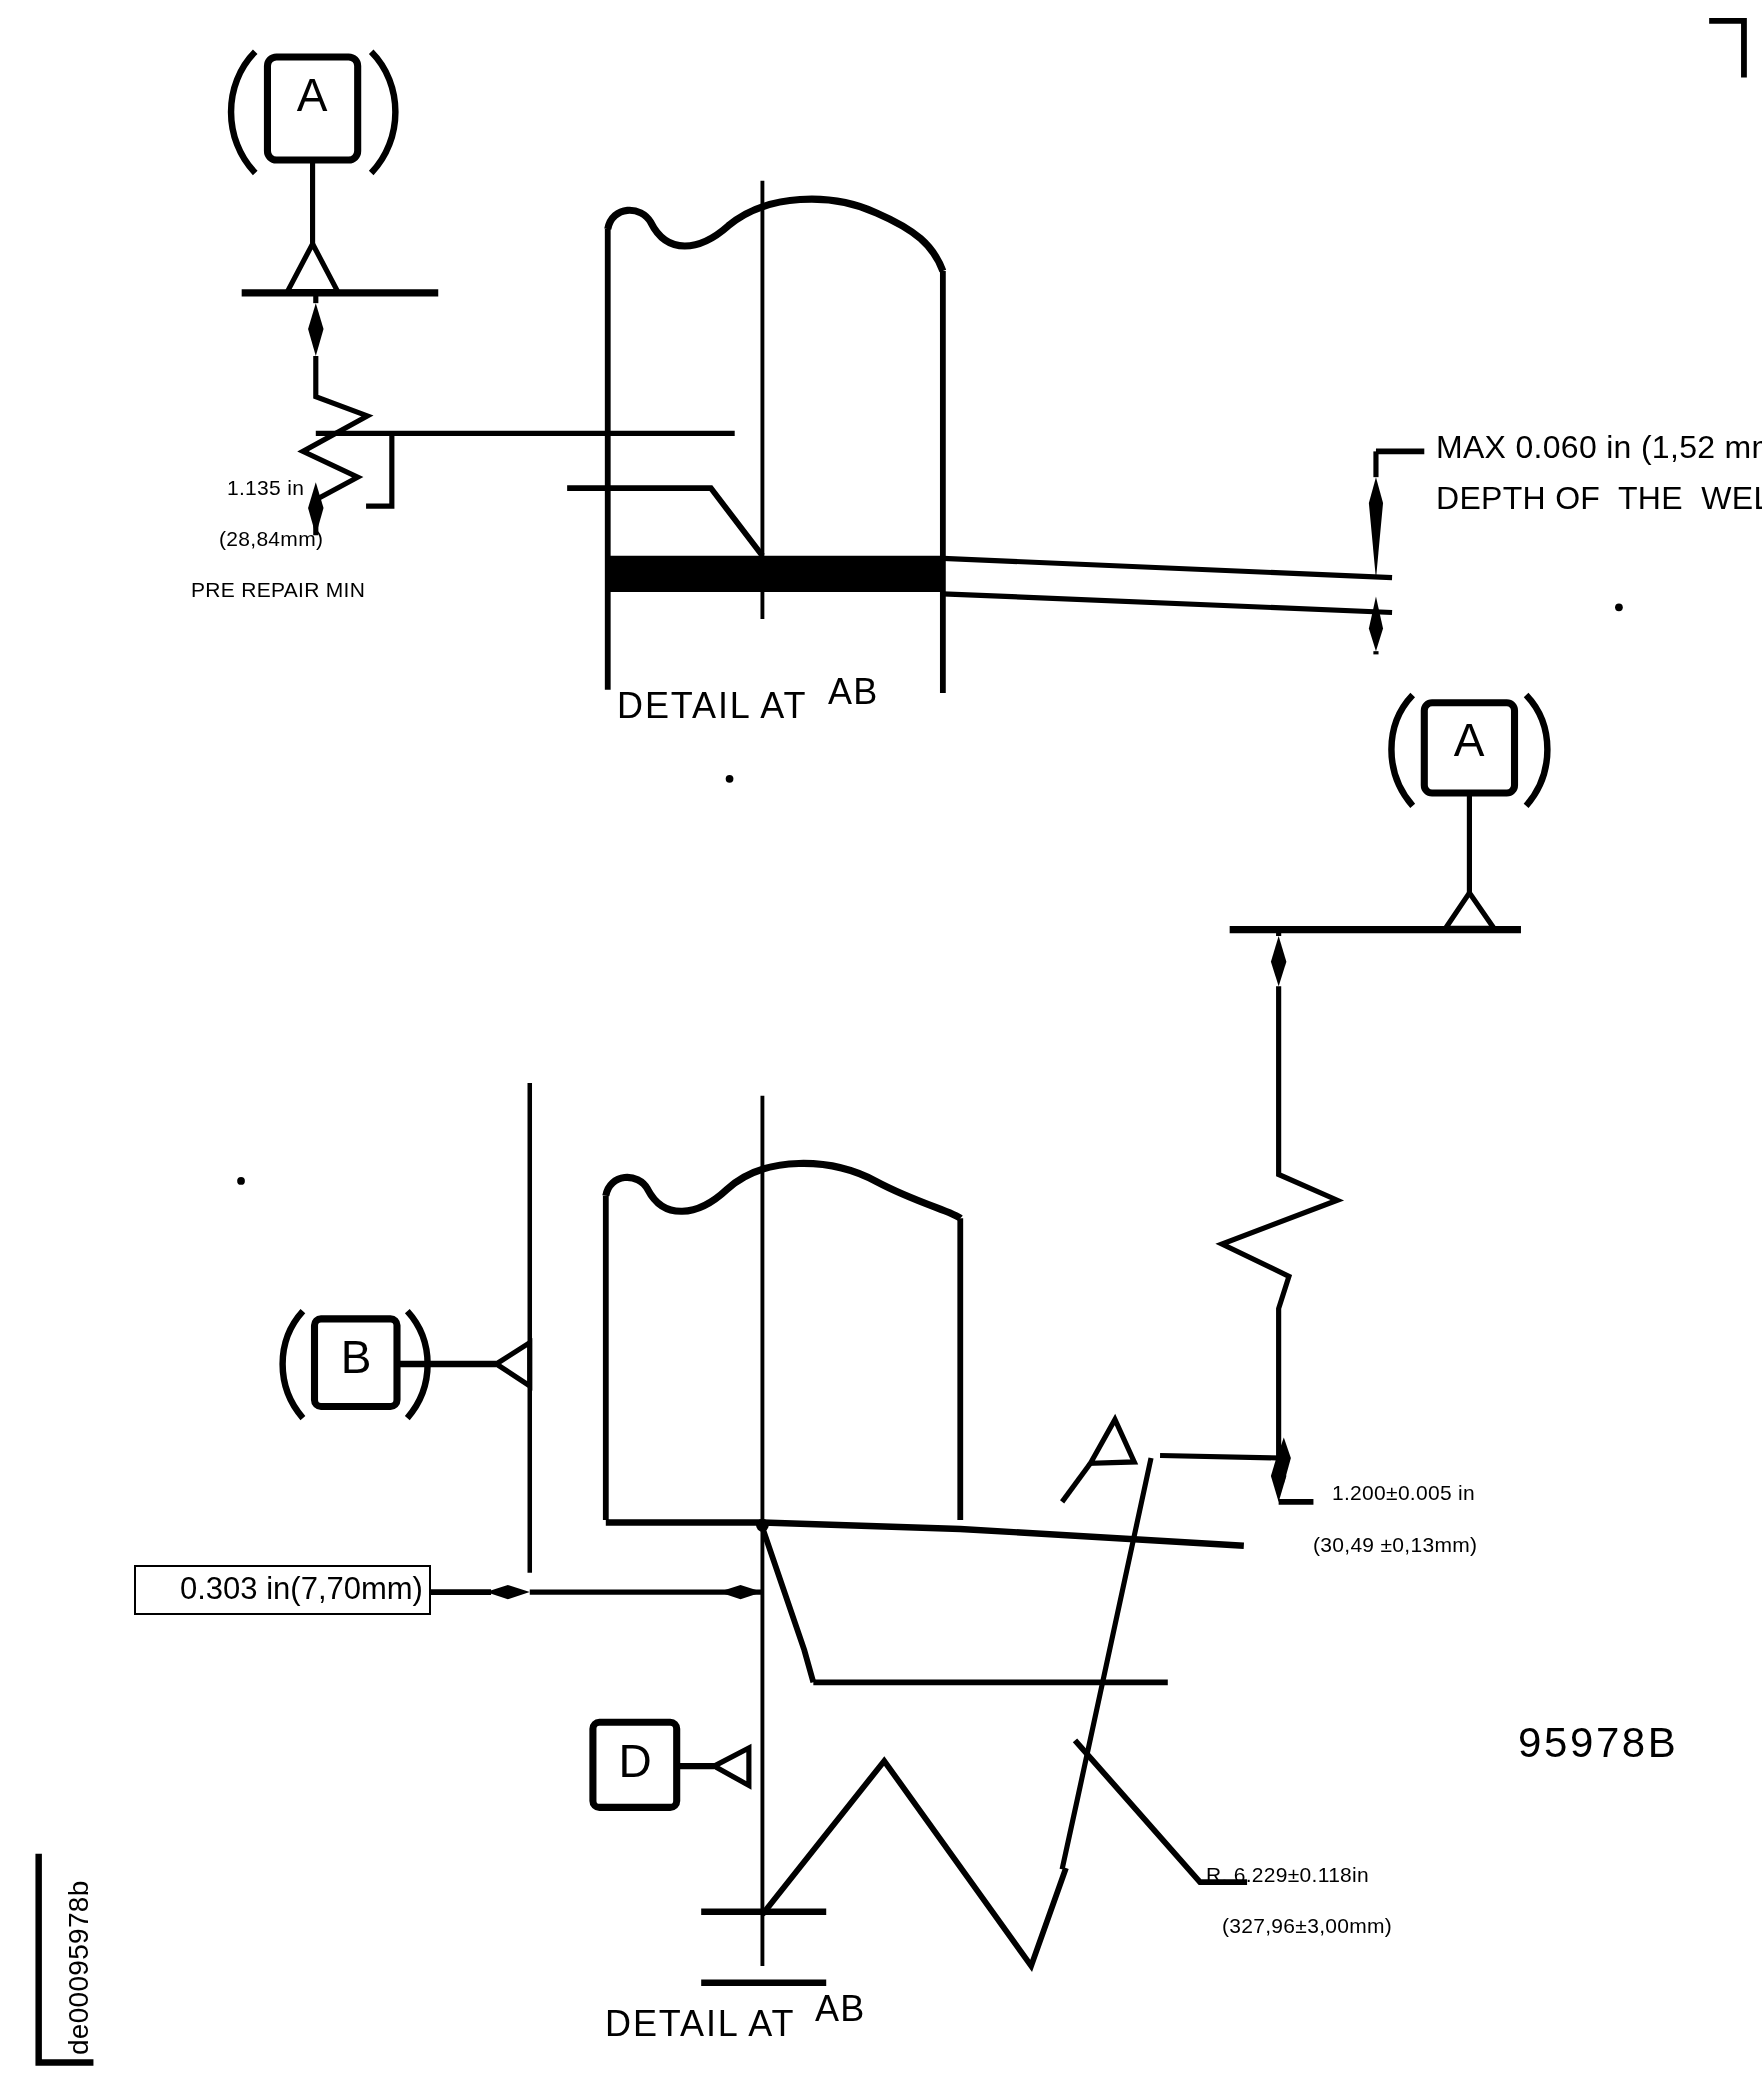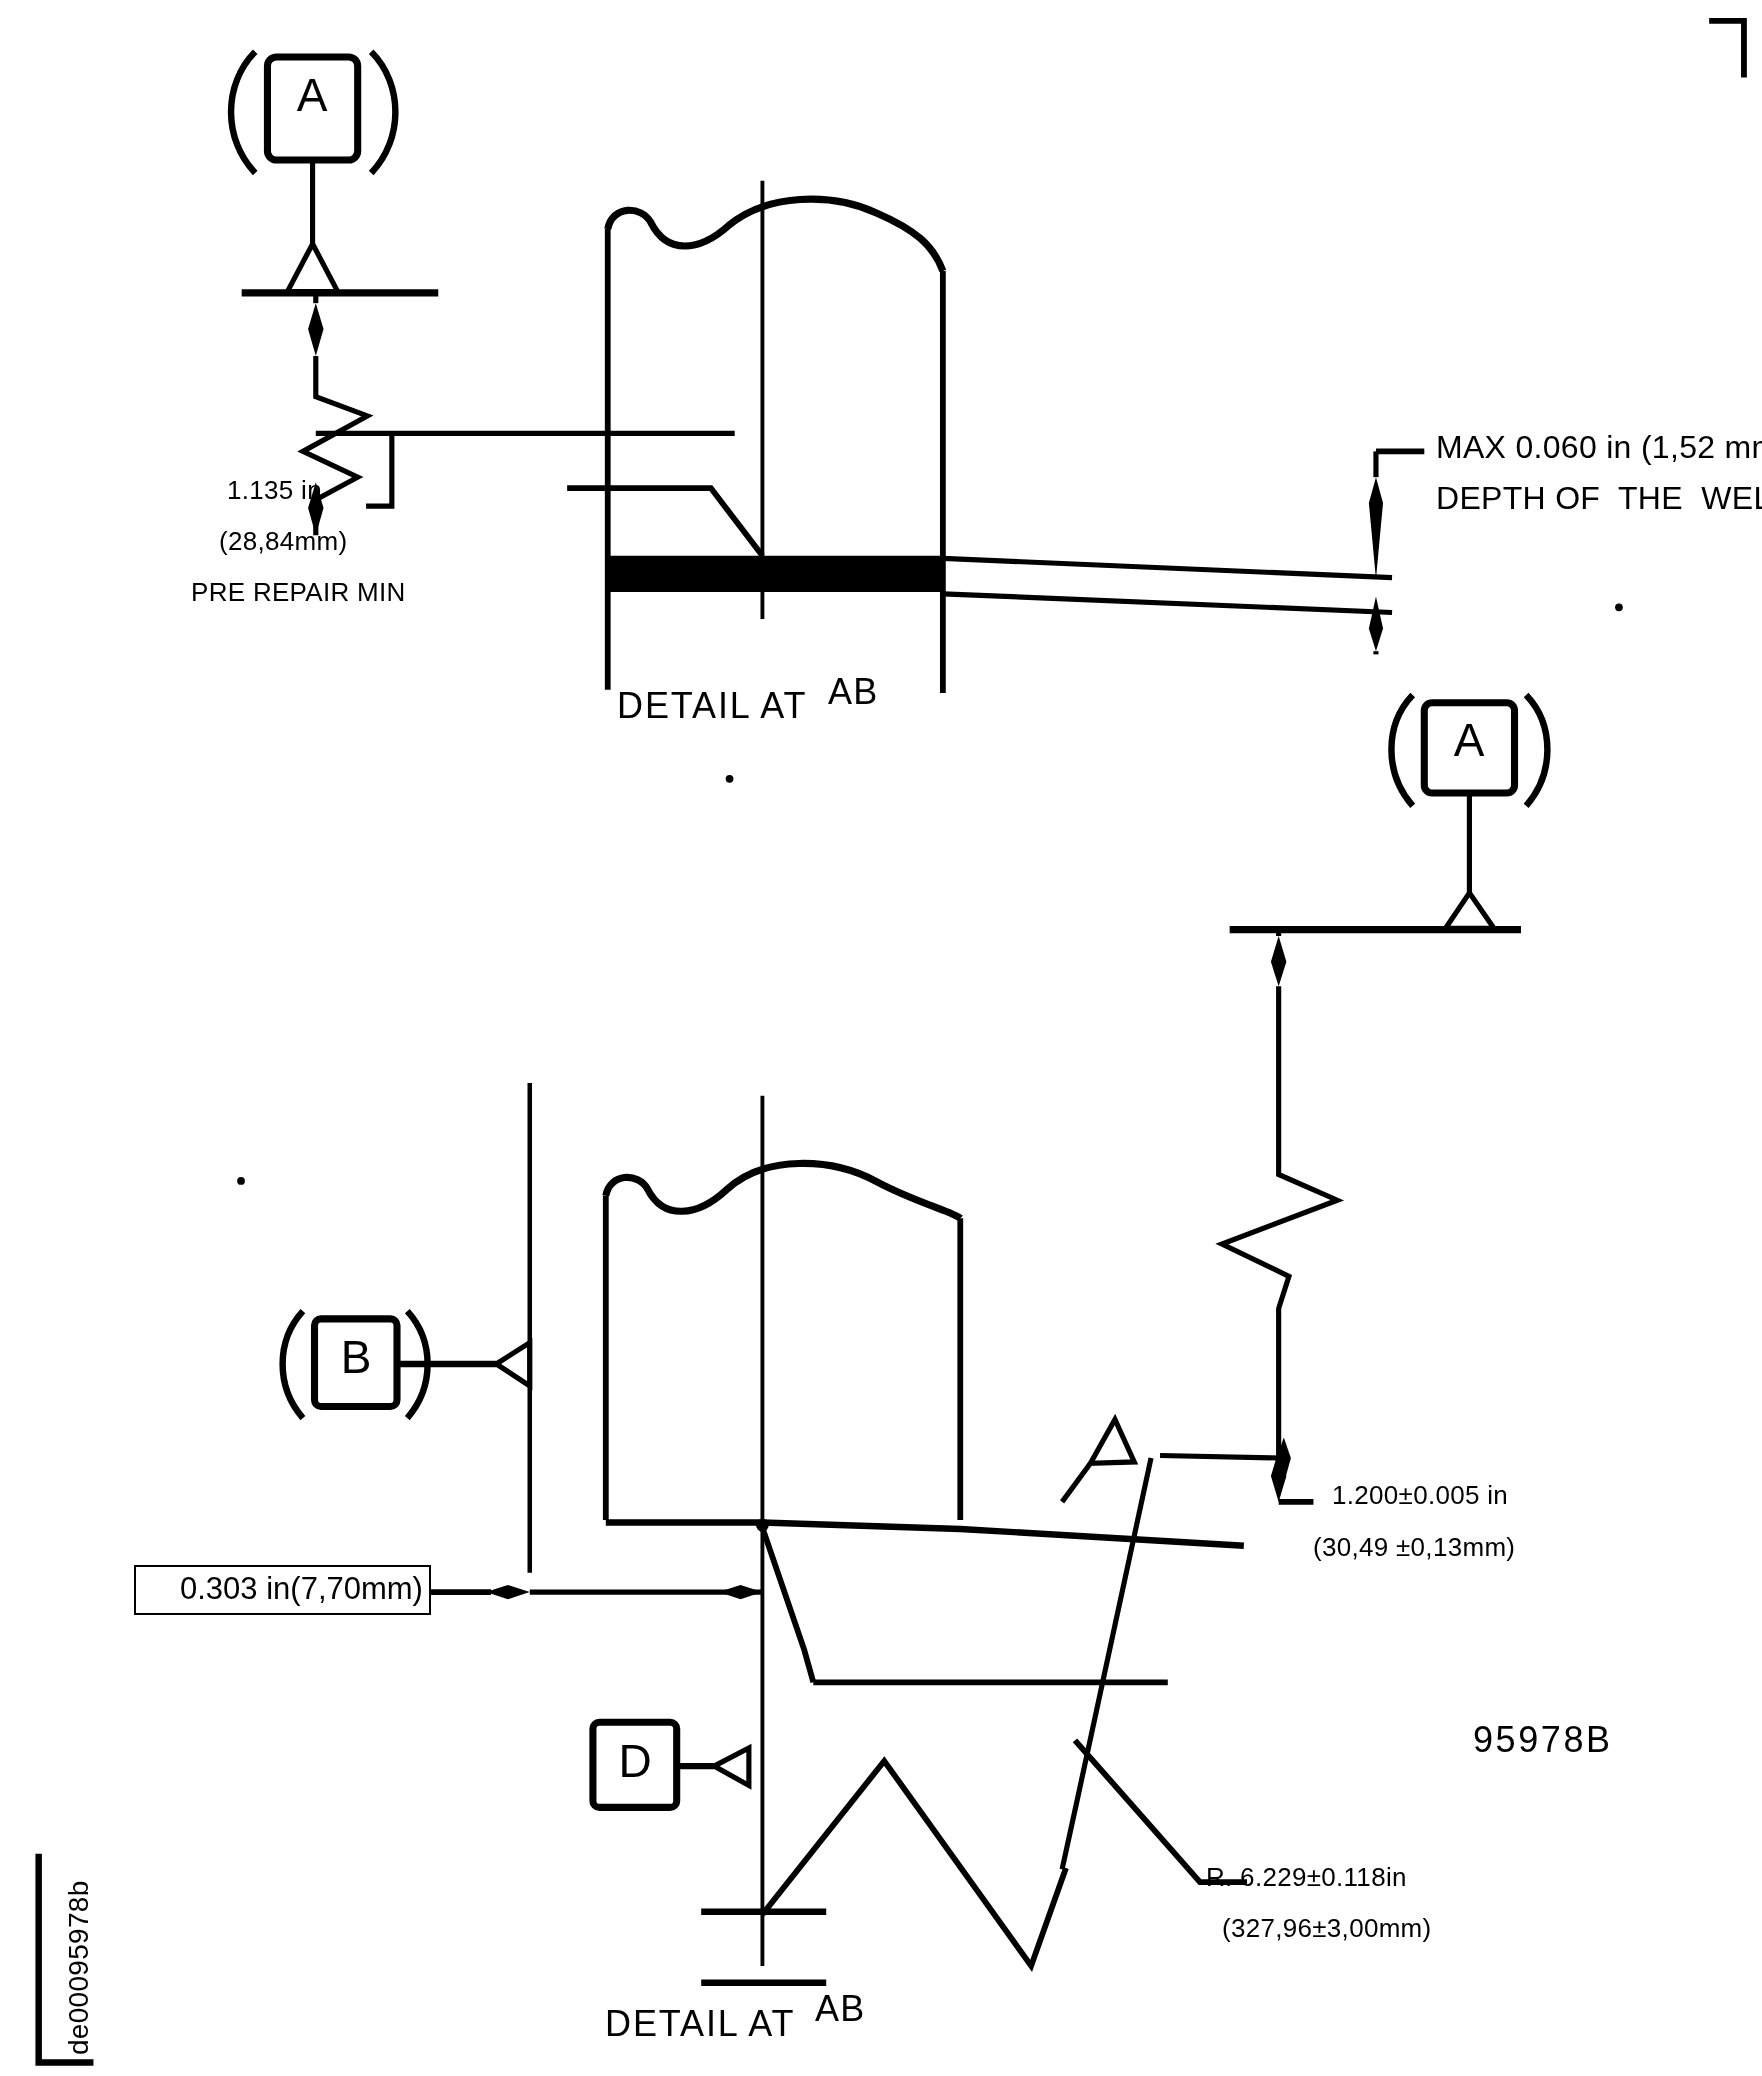--- a/index.html
+++ b/index.html
@@ -29,21 +29,21 @@
     height: 2077px;
   }
   .txt {
     position: absolute;
     white-space: pre;
     font-family: "Liberation Sans", sans-serif;
     letter-spacing: 0.3px;
     color: #000;
     line-height: 1.0;
   }
-  .dim-txt { font-size: 26px; }
+  .dim-txt { font-size: 21px; }
   .note-txt { font-size: 32px; }
   .caption-txt { font-size: 36px; letter-spacing: 1.9px; }
   .caption-big { font-size: 36px; letter-spacing: 1.3px; }
   .balloon-letter {
     position: absolute;
     font-size: 46px;
     font-family: "Liberation Sans", sans-serif;
     text-align: center;
     line-height: 1;
   }
@@ -58,23 +58,24 @@
   .docid {
     position: absolute;
     transform-origin: 0 0;
     transform: rotate(-90deg);
     font-size: 28px;
     white-space: pre;
     letter-spacing: 0.3px;
   }
   .dwgnum {
     position: absolute;
-    font-size: 36px;
+    font-size: 42px;
     letter-spacing: 2.6px;
     white-space: pre;
+    margin-left: 45px;
   }
 </style>
 </head>
 <body>
 
 <div id="sheet">
 
   <svg class="drawing" viewBox="0 0 2734 3222" xmlns="http://www.w3.org/2000/svg">
     <g fill="none" stroke="#000" stroke-linecap="butt" stroke-linejoin="miter">
 

